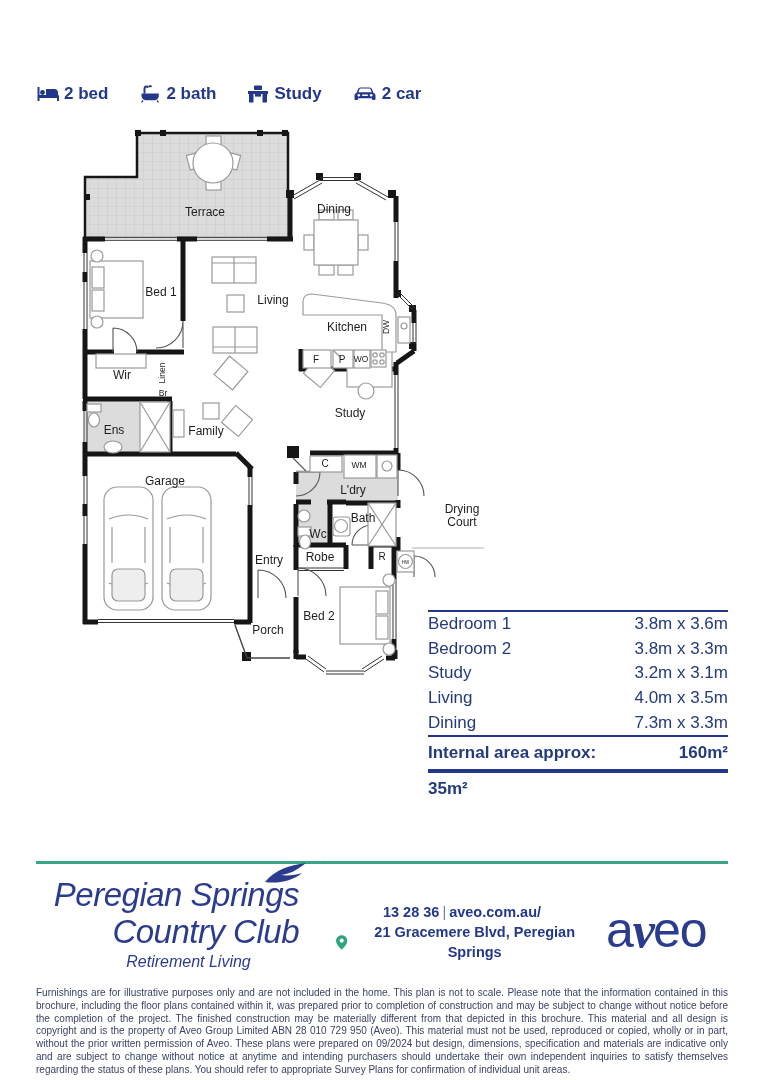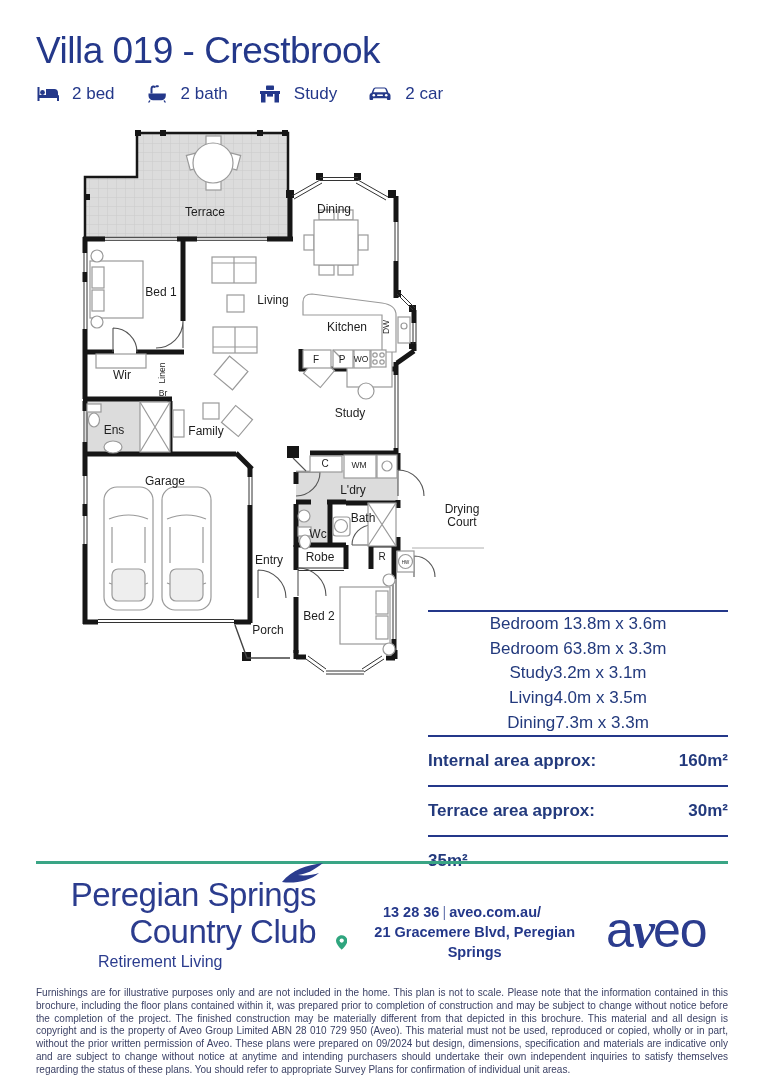--- a/index.html
+++ b/index.html
@@ -1,50 +1,49 @@
 <!DOCTYPE html>
 <html><head>
 <meta charset="utf-8">
 <style>
   html,body{margin:0;padding:0;background:#fff;}
   #page{position:relative;width:764px;height:1080px;background:#fff;overflow:hidden;
         font-family:"Liberation Sans",sans-serif;color:#24388a;}
   #title{position:absolute;left:36px;top:30px;font-size:37px;letter-spacing:-.5px;color:#24388a;}
   #features{position:absolute;left:36px;top:82px;display:flex;align-items:center;gap:30px;}
-  .feat{display:flex;align-items:center;gap:12px;font-size:17px;color:#24388a;}
+  .feat{display:flex;align-items:center;gap:4px;font-size:17px;color:#24388a;font-weight:bold;}
   .feat svg{display:block;}
   #plan{position:absolute;left:70px;top:112px;}
   #plan text{font-family:"Liberation Sans",sans-serif;fill:#1d1d1d;}
   .rlab{font-size:12px;}
   .slab{font-size:10px;}
   .xlab{font-size:8.5px;}
   #dims{position:absolute;left:428px;top:610px;width:300px;}
   .rule{height:2px;background:#24388a;margin:0;}
-  .drow{display:flex;justify-content:center;align-items:center;height:24.6px;font-size:17px;color:#233a7d;}
-  .trow{display:flex;justify-content:space-between;align-items:center;height:48px;font-size:17px;font-weight:bold;color:#233a7d;}
+  .drow{display:flex;justify-content:space-between;align-items:center;height:24.6px;font-size:17px;color:#233a7d;}
+  .trow{display:flex;justify-content:space-between;align-items:center;height:32px;font-size:17px;font-weight:bold;color:#233a7d;}
   #greenline{position:absolute;left:36px;top:861px;width:692px;height:3px;background:#3aa585;}
-  #brand{position:absolute;left:36px;top:876px;width:280px;}
+  #brand{position:absolute;left:19px;top:876px;width:280px;font-style:italic;}
   #brand .l1,#brand .l2{font-size:33px;line-height:37px;text-align:right;color:#2b3c8e;letter-spacing:-.5px;}
-  #brand .tag{font-size:16px;color:#2b3c8e;width:215px;margin-left:62px;text-align:left;margin-top:3px;}
+  #brand .tag{font-size:16px;color:#2b3c8e;width:215px;margin-left:62px;text-align:center;margin-top:3px;}
   #bird{position:absolute;right:-8px;top:-14px;}
   #contact{position:absolute;left:336px;top:902px;width:252px;text-align:center;
            font-size:14.5px;font-weight:bold;color:#24388a;line-height:20px;}
   #contact .sep{font-weight:normal;color:#6b7ab0;padding:0 3px;}
   #contact .addr{display:flex;align-items:center;justify-content:center;gap:14px;}
   #aveo{position:absolute;left:606px;top:901px;font-size:50px;color:#2b3c8e;letter-spacing:-1px;}
   #aveo .vee{font-family:"Liberation Serif",serif;font-style:italic;font-weight:bold;letter-spacing:-2px;}
   #disclaimer{position:absolute;left:36px;top:987px;width:692px;font-size:10px;line-height:12.8px;
               color:#3c4266;text-align:justify;}
 </style>
 </head>
 <body>
 
 <div id="page">
 
-  <div id="title">Villa 019 - Crestbrook</div>
 
   <div id="features">
     <span class="feat">
       <svg width="24" height="24" viewBox="0 0 24 24">
         <g fill="#24388a">
             <circle cx="6.5" cy="10.5" r="2.4"></circle>
             <path d="M10 7h8.2A3.8 3.8 0 0 1 22 10.8V13H10z"></path>
             <path d="M1.5 5h2v8H22a1 1 0 0 1 1 1v5h-2v-3H3.5v3h-2z"></path>
           </g>
       </svg>
@@ -346,45 +345,41 @@
     </g>
   </svg>
 
   <div id="dims">
     <div class="rule"></div>
     <div class="drow">
       <span>Bedroom 1</span>
       <span>3.8m x 3.6m</span>
     </div>
     <div class="drow">
-      <span>Bedroom 6</span>
+      <span>Bedroom 2</span>
       <span>3.8m x 3.3m</span>
     </div>
     <div class="drow">
       <span>Study</span>
       <span>3.2m x 3.1m</span>
     </div>
     <div class="drow">
       <span>Living</span>
       <span>4.0m x 3.5m</span>
     </div>
     <div class="drow">
       <span>Dining</span>
       <span>7.3m x 3.3m</span>
     </div>
     <div class="rule"></div>
     <div class="trow">
       <span>Internal area approx:</span>
       <span>160m²</span>
     </div>
     <div class="rule"></div>
-    <div class="trow">
-      <span>Terrace area approx:</span>
-      <span>30m²</span>
-    </div>
     <div class="rule"></div>
     <div class="trow">
       <span>35m²</span>
     </div>
   </div>
 
   <div id="greenline"></div>
 
   <div id="brand">
     <svg id="bird" width="44" height="24" viewBox="0 0 44 24">

